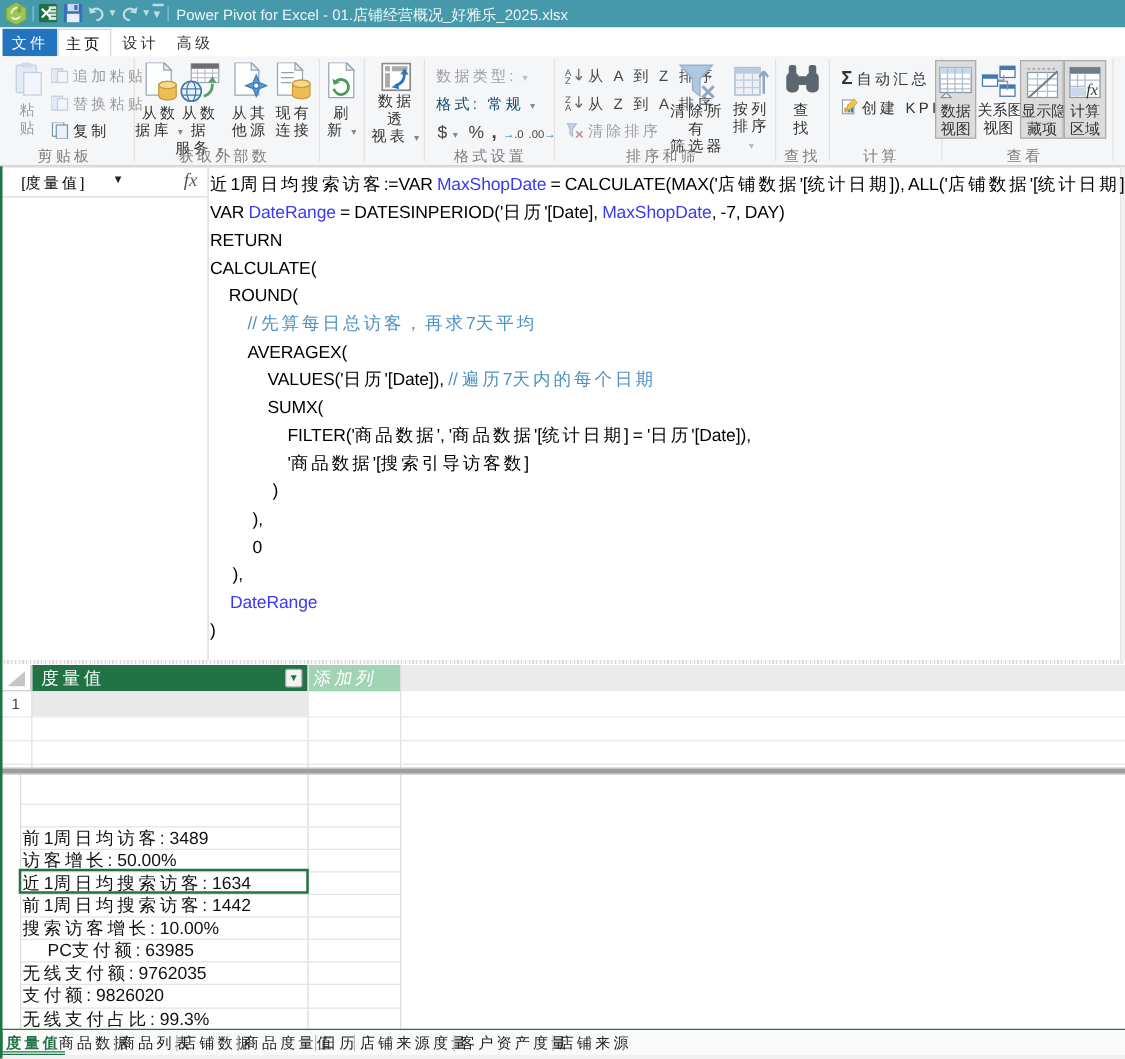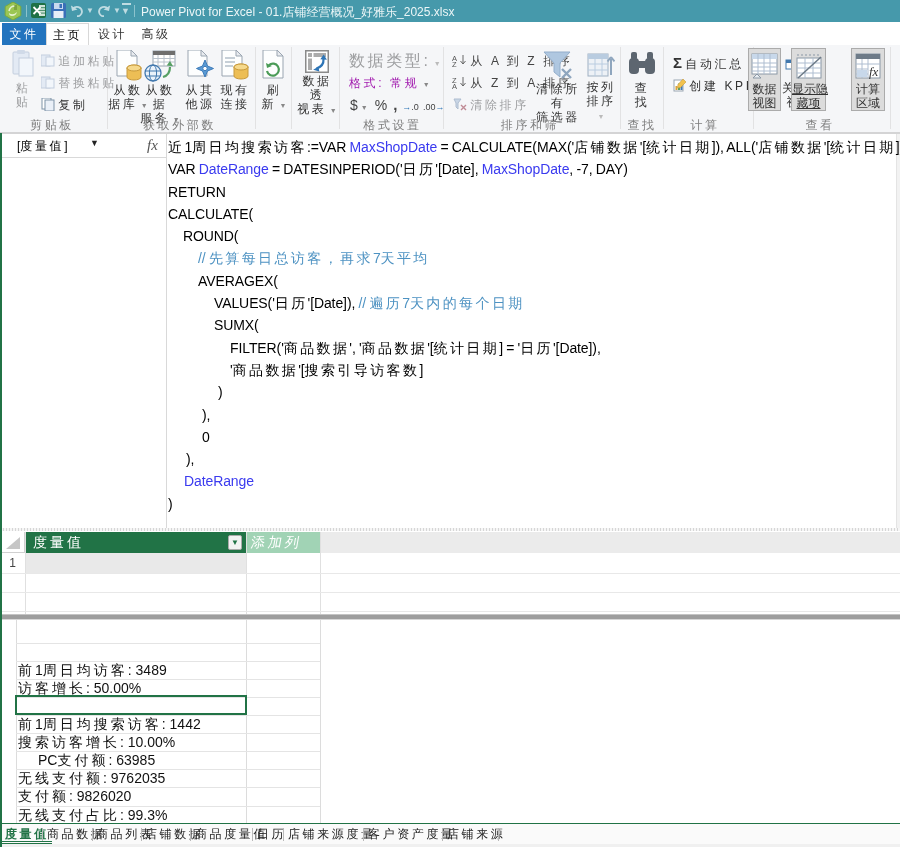--- a/index.html
+++ b/index.html
@@ -226,22 +226,22 @@
       <rect x="3" y="3" width="4" height="4" fill="#ABABAB"></rect>
       <rect x="8.5" y="3" width="12.5" height="4" fill="#ABABAB"></rect>
       <rect x="3" y="8.5" width="4" height="11.5" fill="#ABABAB"></rect>
       <path d="M18.5 9 q0.5 7 -7 9.5" fill="none" stroke="#2E75B6" stroke-width="2.2"></path>
       <path d="M18.7 4.5 l-3.4 4.8 l6.6 0.4 z" fill="#2E75B6"></path>
       <path d="M8.2 19.8 l5.3 -3.4 l0.8 5 z" fill="#2E75B6"></path>
     </svg>
     <div class="txt"><span class="c2">数据透</span><br><span class="c2">视表</span> <span class="drop">▼</span></div>
   </div>
 
-  <div class="smallrow" style="left:349px;top:8px;"><span class="gray c2" style="font-size:16px;">数据类型:</span> <span class="drop" style="color:#BBB;">▼</span></div>
-  <div class="smallrow" style="left:349px;top:30px;"><span class="c2" style="font-size:12px;color:#a21caf;">格式: 常规</span> <span class="drop">▼</span></div>
+  <div class="smallrow" style="left:349px;top:8px;"><span class="gray c2" style="font-size:12px;">数据类型:</span> <span class="drop" style="color:#BBB;">▼</span></div>
+  <div class="smallrow" style="left:349px;top:30px;"><span class="c2" style="font-size:12px;color:#0c4a6e;">格式: 常规</span> <span class="drop">▼</span></div>
   <div class="smallrow" style="left:350px;top:52px;font-size:13px;color:#444;">
     <span style="font-size:14px;">$</span><span class="drop" style="margin-left:3px;">▼</span><span style="font-size:14px;margin-left:7px;">%</span><span style="font-size:15px;font-weight:bold;margin-left:6px;">,</span><span style="font-size:9px;margin-left:5px;color:#2E75B6;">→</span><span style="font-size:9px;">.0</span><span style="font-size:9px;margin-left:4px;">.00</span><span style="font-size:9px;color:#2E75B6;">→</span>
   </div>
   <div class="glabel" style="left:355px;width:75px;"><span class="c2">格式设置</span></div>
 
   <div class="smallrow" style="left:452px;top:8px;">
     <svg width="15" height="13" viewBox="0 0 15 13" style="vertical-align:-2px;">
         <text x="0" y="6.5" font-size="7.5" fill="#555">A</text>
         <text x="0" y="13" font-size="7.5" fill="#555">Z</text>
         <path d="M11 1 v9 M11 10 l-2.5 -3 M11 10 l2.5 -3" stroke="#666" fill="none"></path>
@@ -322,21 +322,21 @@
       <rect x="15" y="1" width="12" height="9" fill="#fff" stroke="#4178AE"></rect>
         <rect x="15" y="1" width="12" height="3" fill="#4178AE"></rect>
       <rect x="1" y="8" width="12" height="9" fill="#fff" stroke="#4178AE"></rect>
         <rect x="1" y="8" width="12" height="3" fill="#4178AE"></rect>
       <rect x="15" y="16" width="12" height="9" fill="#fff" stroke="#4178AE"></rect>
         <rect x="15" y="16" width="12" height="3" fill="#4178AE"></rect>
       <path d="M13 12 h5 v-4 M13 13 h8 v7" stroke="#8A97A5" fill="none"></path>
     </svg>
     <div class="vtxt">关系图<br>视图</div>
   </div>
-  <div class="pressedbtn" style="left:791px;width:35px;text-decoration:underline;">
+  <div class="pressedbtn" style="left:816px;width:35px;">
     <svg width="26" height="26" viewBox="0 0 26 26" style="margin-top:4px;">
       <rect x="1" y="5" width="24" height="20" fill="#fff" stroke="#8A97A5"></rect>
       <path d="M1 10 h24 M1 15 h24 M1 20 h24 M9 5 v20 M17 5 v20" stroke="#AEBDD0"></path>
       <path d="M1 2 h24" stroke="#8A97A5" stroke-dasharray="2 2"></path>
       <path d="M2 25 L25 4" stroke="#6E7B88" stroke-width="1.6"></path>
     </svg>
     <div class="vtxt">显示隐<br>藏项</div>
   </div>
   <div class="pressedbtn" style="left:851px;width:34px;">
     <svg width="26" height="26" viewBox="0 0 26 26" style="margin-top:4px;">
@@ -405,20 +405,21 @@
 
   <div style="position:absolute;left:0;top:82px;width:900px;height:1px;background:#C4C4C4;"></div>
   <div style="position:absolute;left:0;top:83px;width:900px;height:4px;background:#9E9E9E;"></div>
   <div style="position:absolute;left:0;top:87px;width:900px;height:1px;background:#D7D7D7;"></div>
 
   <div class="gvline" style="left:16px;top:88px;height:203px;background:#DCDCDC;"></div>
   <div class="gvline" style="left:246px;top:88px;height:203px;background:#DCDCDC;"></div>
   <div class="gvline" style="left:320px;top:88px;height:203px;background:#DCDCDC;"></div>
   <div class="mrow" style="top:128.7px;"><span class="c">前</span>1<span class="c">周日均访客</span>: 3489</div>
   <div class="mrow" style="top:146.8px;"><span class="c">访客增长</span>: 50.00%</div>
+  <div class="mrow" style="top:164.9px;"><span class="c">近</span>1<span class="c">周日均搜索访客</span>: 1634</div>
   <div class="mrow" style="top:183.0px;"><span class="c">前</span>1<span class="c">周日均搜索访客</span>: 1442</div>
   <div class="mrow" style="top:201.1px;"><span class="c">搜索访客增长</span>: 10.00%</div>
   <div class="mrow" style="top:219.2px;padding-left:20px;">PC<span class="c">支付额</span>: 63985</div>
   <div class="mrow" style="top:237.3px;"><span class="c">无线支付额</span>: 9762035</div>
   <div class="mrow" style="top:255.4px;"><span class="c">支付额</span>: 9826020</div>
   <div class="mrow" style="top:273.5px;"><span class="c">无线支付占比</span>: 99.3%</div>
   <div class="ghline" style="left:16px;top:110.6px;width:304px;background:#E4E4E4;"></div>
   <div class="ghline" style="left:16px;top:128.7px;width:304px;background:#E4E4E4;"></div>
   <div class="ghline" style="left:16px;top:146.8px;width:304px;background:#E4E4E4;"></div>
   <div class="ghline" style="left:16px;top:164.9px;width:304px;background:#E4E4E4;"></div>

